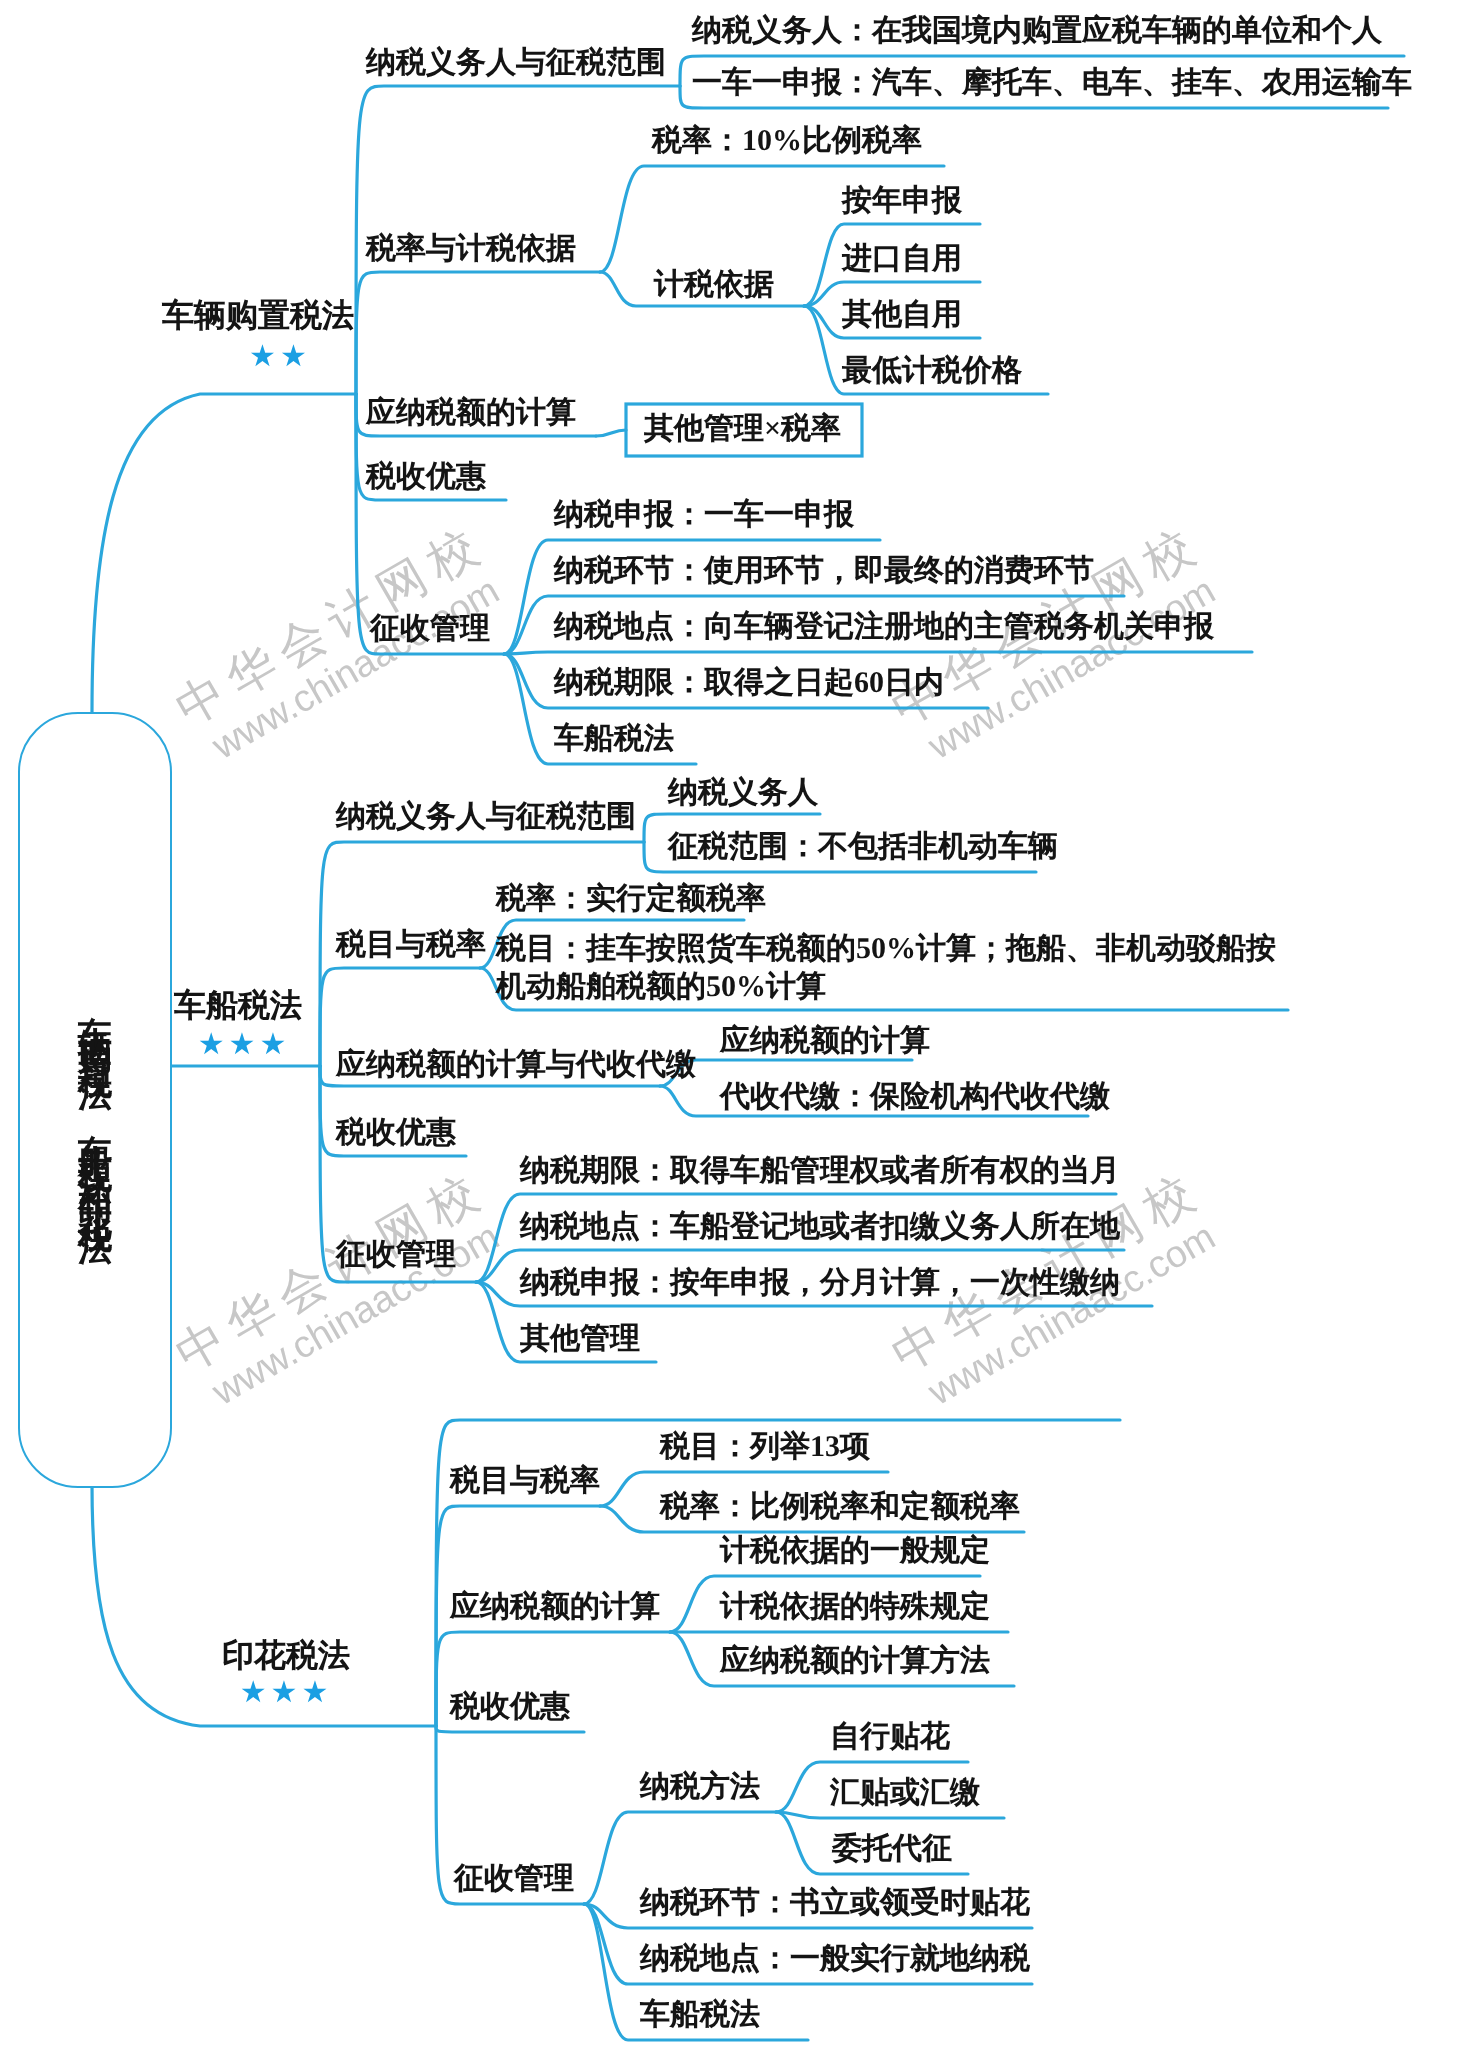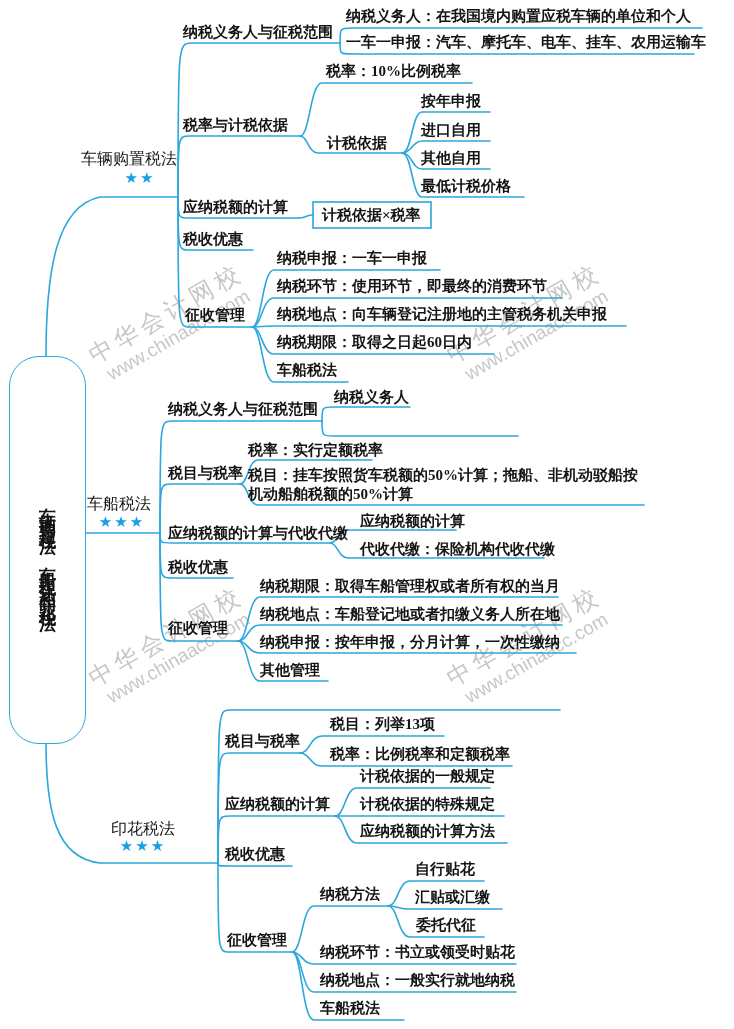--- a/index.html
+++ b/index.html
@@ -1,20 +1,20 @@
 <!DOCTYPE html>
 <html><head>
 <meta charset="utf-8">
 <style>
   html,body{margin:0;padding:0;background:#ffffff;}
   #stage{position:relative;width:734px;height:1029px;background:#fff;overflow:hidden;
          font-family:"Liberation Serif","DejaVu Serif",serif;}
   #wires{position:absolute;left:0;top:0;width:734px;height:1029px;}
   .n{position:absolute;font-size:15px;line-height:18px;color:#141414;white-space:nowrap;font-weight:600;}
-  .lbl{font-size:16px;font-weight:400;}
+  .lbl{font-size:16px;font-weight:700;}
   .stars{position:absolute;width:80px;text-align:center;color:#1b9fe3;font-size:15px;
          letter-spacing:2px;white-space:nowrap;font-family:"DejaVu Sans",sans-serif;}
   .wrapnode{white-space:normal;width:400px;line-height:19px;}
   #rootbox{position:absolute;left:9px;top:356px;width:75px;height:386px;border:1.6px solid #2ba7dc;
            border-radius:30px;background:#fff;display:flex;align-items:center;justify-content:center;}
   #rootbox .vtext{writing-mode:vertical-rl;text-orientation:upright;font-size:17px;font-weight:700;
            color:#141414;letter-spacing:6px;line-height:1;}
   .wm{position:absolute;width:220px;transform:rotate(-30deg);text-align:center;color:#c7c7c7;
       pointer-events:none;}
   .wm .l1{font-size:24px;letter-spacing:5px;line-height:26px;white-space:nowrap;}
@@ -118,33 +118,34 @@
   <div class="n" style="left:346px;top:7px">纳税义务人：在我国境内购置应税车辆的单位和个人</div>
   <div class="n" style="left:346px;top:33px">一车一申报：汽车、摩托车、电车、挂车、农用运输车</div>
   <div class="n" style="left:183px;top:116px">税率与计税依据</div>
   <div class="n" style="left:326px;top:62px">税率：10%比例税率</div>
   <div class="n" style="left:327px;top:134px">计税依据</div>
   <div class="n" style="left:421px;top:92px">按年申报</div>
   <div class="n" style="left:421px;top:121px">进口自用</div>
   <div class="n" style="left:421px;top:149px">其他自用</div>
   <div class="n" style="left:421px;top:177px">最低计税价格</div>
   <div class="n" style="left:183px;top:198px">应纳税额的计算</div>
-  <div class="n" style="left:322px;top:206px">计税依据×税率</div>
+  <div class="n" style="left:322px;top:206px">其他管理×税率</div>
   <div class="n" style="left:183px;top:230px">税收优惠</div>
   <div class="n" style="left:185px;top:306px">征收管理</div>
   <div class="n" style="left:277px;top:249px">纳税申报：一车一申报</div>
   <div class="n" style="left:277px;top:277px">纳税环节：使用环节，即最终的消费环节</div>
   <div class="n" style="left:277px;top:305px">纳税地点：向车辆登记注册地的主管税务机关申报</div>
   <div class="n" style="left:277px;top:333px">纳税期限：取得之日起60日内</div>
   <div class="n" style="left:277px;top:361px">车船税法</div>
 
   <div class="n lbl" style="left:87px;top:495px">车船税法</div>
   <div class="stars" style="left:82px;top:513px">★★★</div>
   <div class="n" style="left:168px;top:400px">纳税义务人与征税范围</div>
   <div class="n" style="left:334px;top:388px">纳税义务人</div>
+  <div class="n" style="left:334px;top:415px">征税范围：不包括非机动车辆</div>
   <div class="n" style="left:168px;top:464px">税目与税率</div>
   <div class="n" style="left:248px;top:441px">税率：实行定额税率</div>
   <div class="n wrapnode" style="left:248px;top:466px">税目：挂车按照货车税额的50%计算；拖船、非机动驳船按机动船舶税额的50%计算</div>
   <div class="n" style="left:168px;top:524px">应纳税额的计算与代收代缴</div>
   <div class="n" style="left:360px;top:512px">应纳税额的计算</div>
   <div class="n" style="left:360px;top:540px">代收代缴：保险机构代收代缴</div>
   <div class="n" style="left:168px;top:558px">税收优惠</div>
   <div class="n" style="left:168px;top:619px">征收管理</div>
   <div class="n" style="left:260px;top:605px">纳税地点：车船登记地或者扣缴义务人所在地</div>
   <div class="n" style="left:260px;top:577px">纳税期限：取得车船管理权或者所有权的当月</div>

